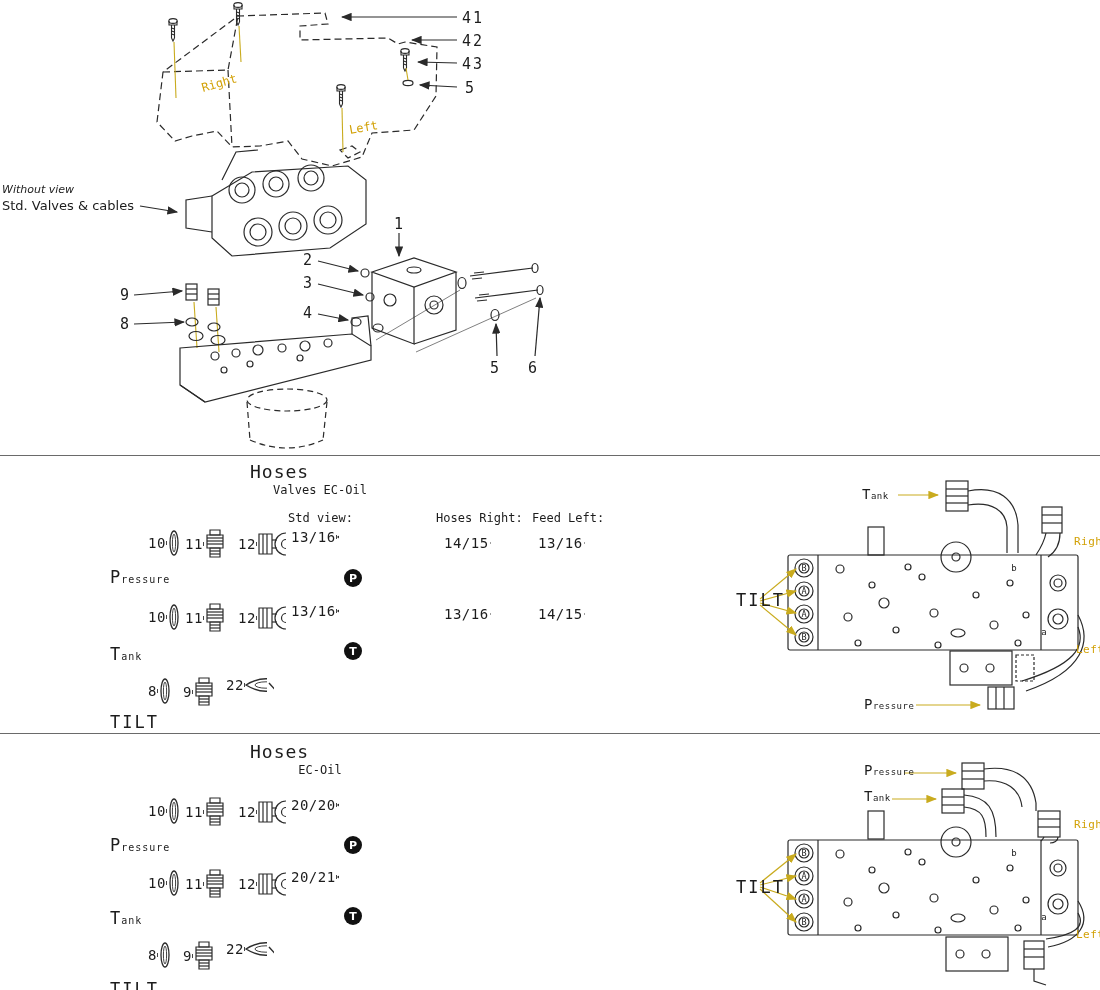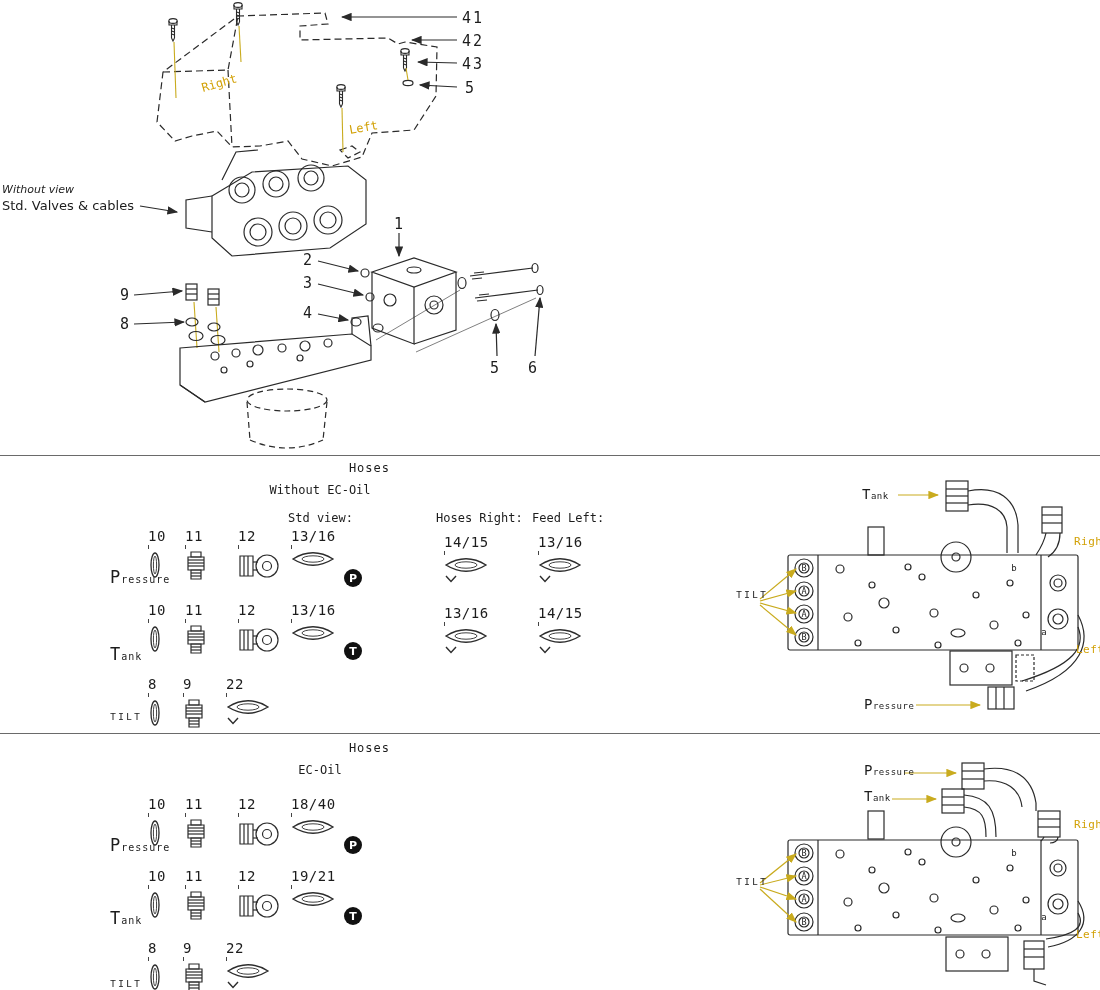--- a/index.html
+++ b/index.html
@@ -1,36 +1,36 @@
 <!DOCTYPE html>
 <html><head>
 <meta charset="utf-8">
 <style>
   html,body{margin:0;padding:0;background:#fff;}
   .page{position:relative;width:1100px;height:990px;background:#ffffff;overflow:hidden;
         font-family:"DejaVu Sans Mono",monospace;color:#1c1c1c;}
   .abs{position:absolute;}
   .rule{position:absolute;left:0;width:1100px;height:0;border-top:1px solid #6a6a6a;}
-  .sec-title{font-size:12px;letter-spacing:1px;text-align:right;}
+  .sec-title{font-size:18px;letter-spacing:1px;text-align:left;}
   .sec-sub{font-size:12px;text-align:center;}
   .hdr{font-size:12px;}
-  .part{position:absolute;display:flex;flex-direction:column;width:48px;}
+  .part{position:absolute;display:flex;align-items:center;width:48px;}
   .pnum{font-size:14px;letter-spacing:.5px;line-height:15px;}
   .tick{width:1px;height:4px;background:#444;margin:1px 0 2px 0;}
   .badge{position:absolute;width:18px;height:18px;border-radius:50%;background:#111;color:#fff;
          font-size:11px;font-weight:bold;display:flex;align-items:center;justify-content:center;
          font-family:"DejaVu Sans",sans-serif;}
   .rowlab{position:absolute;font-size:15px;letter-spacing:1px;}
   .rowlab .cap{font-size:17px;}
   .rowlab .rest{font-size:10px;}
   .dlab{position:absolute;font-size:13px;letter-spacing:.5px;}
   .dlab .cap{font-size:14px;}
   .dlab .rest{font-size:9px;}
   .ylab{position:absolute;color:#d2a106;font-size:11px;letter-spacing:.5px;}
-  .tiltlab{position:absolute;font-size:10px;letter-spacing:2px;font-family:Liberation Mono, monospace;}
+  .tiltlab{position:absolute;font-size:17px;letter-spacing:2px;}
   .note-i{font-size:11px;font-style:italic;font-family:"DejaVu Sans",sans-serif;}
   .note{font-size:13px;font-family:"DejaVu Sans",sans-serif;}
   svg text{font-family:"DejaVu Sans Mono",monospace;}
 </style>
 </head>
 <body>
 
 <svg width="0" height="0" style="position:absolute" aria-hidden="true">
   <defs>
     <marker id="ah" markerWidth="9" markerHeight="7" refX="8" refY="3.5" orient="auto">
@@ -239,21 +239,21 @@
     <text x="350" y="134" font-size="12" fill="#d2a106" transform="rotate(-10 350 134)">Left</text>
   </svg>
 
   <div class="abs note-i" style="left:2px;top:183px">Without view</div>
   <div class="abs note" style="left:2px;top:198px">Std. Valves &amp; cables</div>
 
   <div class="rule" style="top:455px"></div>
 
   <section class="abs" style="left:0;top:455px;width:1100px;height:278px">
     <div class="abs sec-title" style="left:250px;top:6px;width:140px">Hoses</div>
-    <div class="abs sec-sub" style="left:250px;top:28px;width:140px">Without EC-Oil</div>
+    <div class="abs sec-sub" style="left:250px;top:28px;width:140px">Valves EC-Oil</div>
     <div class="abs hdr" style="left:288px;top:56px">Std view:</div>
     <div class="abs hdr" style="left:436px;top:56px">Hoses Right:</div>
     <div class="abs hdr" style="left:532px;top:56px">Feed Left:</div>
 
     <div class="rowlab" style="left:110px;top:112px">
       <span class="cap">P</span><span class="rest">ressure</span>
     </div>
     <div class="part" style="left:148px;top:74px">
       <div class="pnum">10</div>
         <div class="tick"></div>
@@ -519,21 +519,21 @@
           <path d="M2,5 h13 v20 h-13 z"></path>
           <line x1="6" y1="5" x2="6" y2="25"></line>
           <line x1="10" y1="5" x2="10" y2="25"></line>
           <line x1="15" y1="11" x2="20" y2="11"></line>
           <line x1="15" y1="19" x2="20" y2="19"></line>
           <circle cx="29" cy="15" r="11"></circle>
           <circle cx="29" cy="15" r="4.5"></circle>
         </svg>
     </div>
     <div class="part" style="left:291px;top:64px">
-      <div class="pnum">18/40</div>
+      <div class="pnum">20/20</div>
         <div class="tick"></div>
       <svg width="44" height="16" fill="none" stroke="#2c2c2c">
           <path d="M2,8 Q22,-4.5 42,8 Q22,20.5 2,8 Z" stroke-width="1.4"></path>
           <ellipse cx="22" cy="8" rx="11" ry="3.2" stroke-width="0.9"></ellipse>
         </svg>
     </div>
     <div class="badge" style="left:344px;top:103px">P</div>
 
     <div class="rowlab" style="left:110px;top:175px">
       <span class="cap">T</span><span class="rest">ank</span>
@@ -567,21 +567,21 @@
           <path d="M2,5 h13 v20 h-13 z"></path>
           <line x1="6" y1="5" x2="6" y2="25"></line>
           <line x1="10" y1="5" x2="10" y2="25"></line>
           <line x1="15" y1="11" x2="20" y2="11"></line>
           <line x1="15" y1="19" x2="20" y2="19"></line>
           <circle cx="29" cy="15" r="11"></circle>
           <circle cx="29" cy="15" r="4.5"></circle>
         </svg>
     </div>
     <div class="part" style="left:291px;top:136px">
-      <div class="pnum">19/21</div>
+      <div class="pnum">20/21</div>
         <div class="tick"></div>
       <svg width="44" height="16" fill="none" stroke="#2c2c2c">
           <path d="M2,8 Q22,-4.5 42,8 Q22,20.5 2,8 Z" stroke-width="1.4"></path>
           <ellipse cx="22" cy="8" rx="11" ry="3.2" stroke-width="0.9"></ellipse>
         </svg>
     </div>
     <div class="badge" style="left:344px;top:174px">T</div>
 
     <div class="tiltlab" style="left:110px;top:246px">TILT</div>
     <div class="part" style="left:148px;top:208px">

